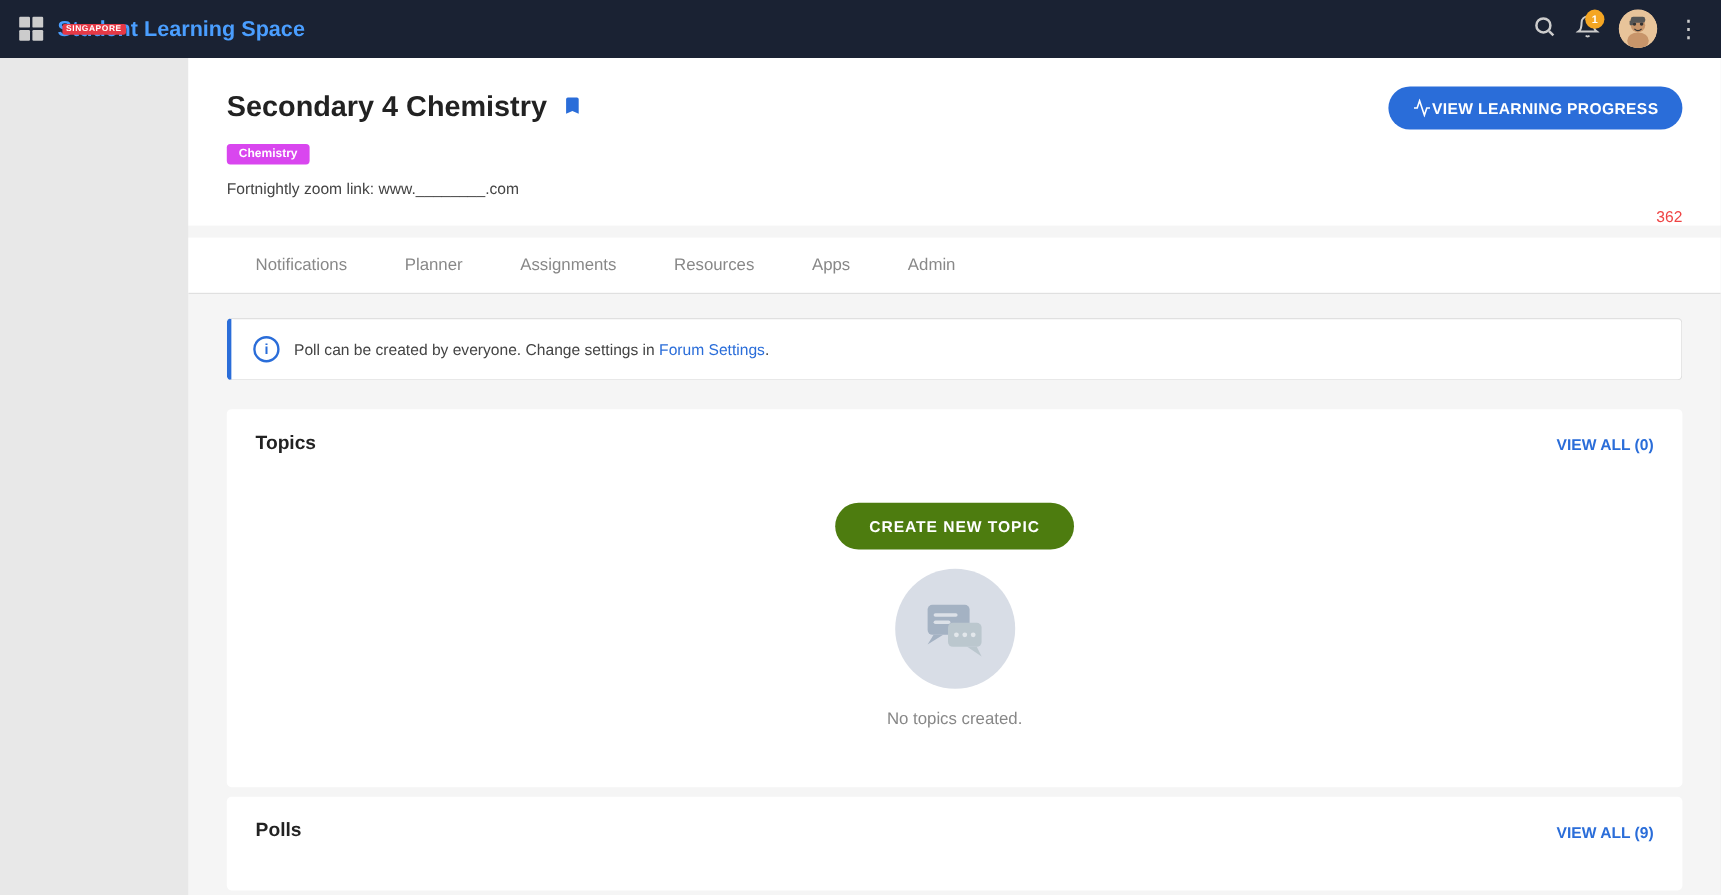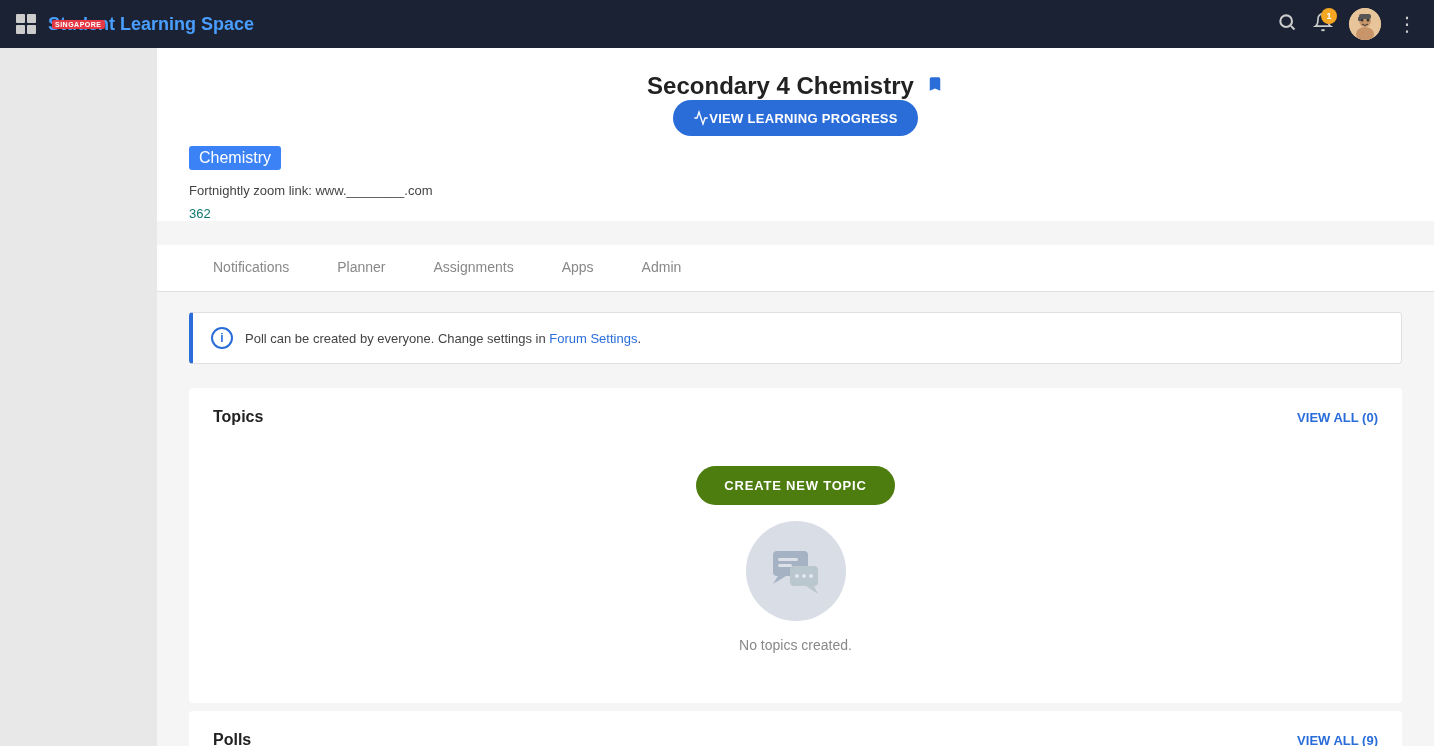--- a/index.html
+++ b/index.html
@@ -76,21 +76,20 @@
     
     .course-header {
       background: white;
       padding: 24px 32px 0 32px;
     }
     .course-title-row {
       display: flex;
       align-items: center;
       justify-content: space-between;
       margin-bottom: 10px;
-      flex-direction: column;
     }
     .course-title-left { display: flex; align-items: center; gap: 12px; }
     .course-title {
       font-size: 24px;
       font-weight: 700;
       color: #222;
     }
     .bookmark-icon { color: #2a6dd9; font-size: 18px; }
     .view-progress-btn {
       background: #2a6dd9;
@@ -100,39 +99,40 @@
       padding: 10px 20px;
       font-size: 13px;
       font-weight: 600;
       cursor: pointer;
       display: flex;
       align-items: center;
       gap: 0;
       letter-spacing: 0.3px;
     }
     .subject-badge {
-      background: #3b82f6;
-      color: white;
-      font-size: 16px;
-      font-weight: 400;
+      background: #d946ef;
+      color: white;
+      font-size: 10px;
+      font-weight: 700;
       padding: 3px 10px;
       border-radius: 3px;
       display: inline-block;
       margin-bottom: 10px;
     }
     .course-desc {
       color: #444;
       font-size: 13px;
       line-height: 1.7;
       margin-bottom: 4px;
     }
     .course-count {
-      color: #0f766e;
-      font-size: 13px;
-      margin-bottom: 24px;
+      color: #ef4444;
+      font-size: 13px;
+      margin-bottom: 10px;
+      text-align: right;
     }
 
     
     .tabs {
       display: flex;
       border-bottom: 1px solid #e0e0e0;
       background: white;
       padding: 0 32px;
       gap: 0;
     }
@@ -320,20 +320,21 @@
       </div>
       <div class="subject-badge">Chemistry</div>
       <p class="course-desc">Fortnightly zoom link: www.________.com</p>
       <p class="course-count">362</p>
     </div>
 
     <div class="tabs">
       <div class="tab-item">Notifications</div>
       <div class="tab-item">Planner</div>
       <div class="tab-item">Assignments</div>
+      <div class="tab-item">Resources</div>
       <div class="tab-item">Apps</div>
       <div class="tab-item">Admin</div>
     </div>
 
     <div class="forum-content">
 
       <div class="info-banner">
         <div class="info-icon">i</div>
         <div class="info-text">
           <span>Poll can be created by everyone. Change settings in </span><a class="info-link" href="#">Forum Settings</a><span>.</span>

